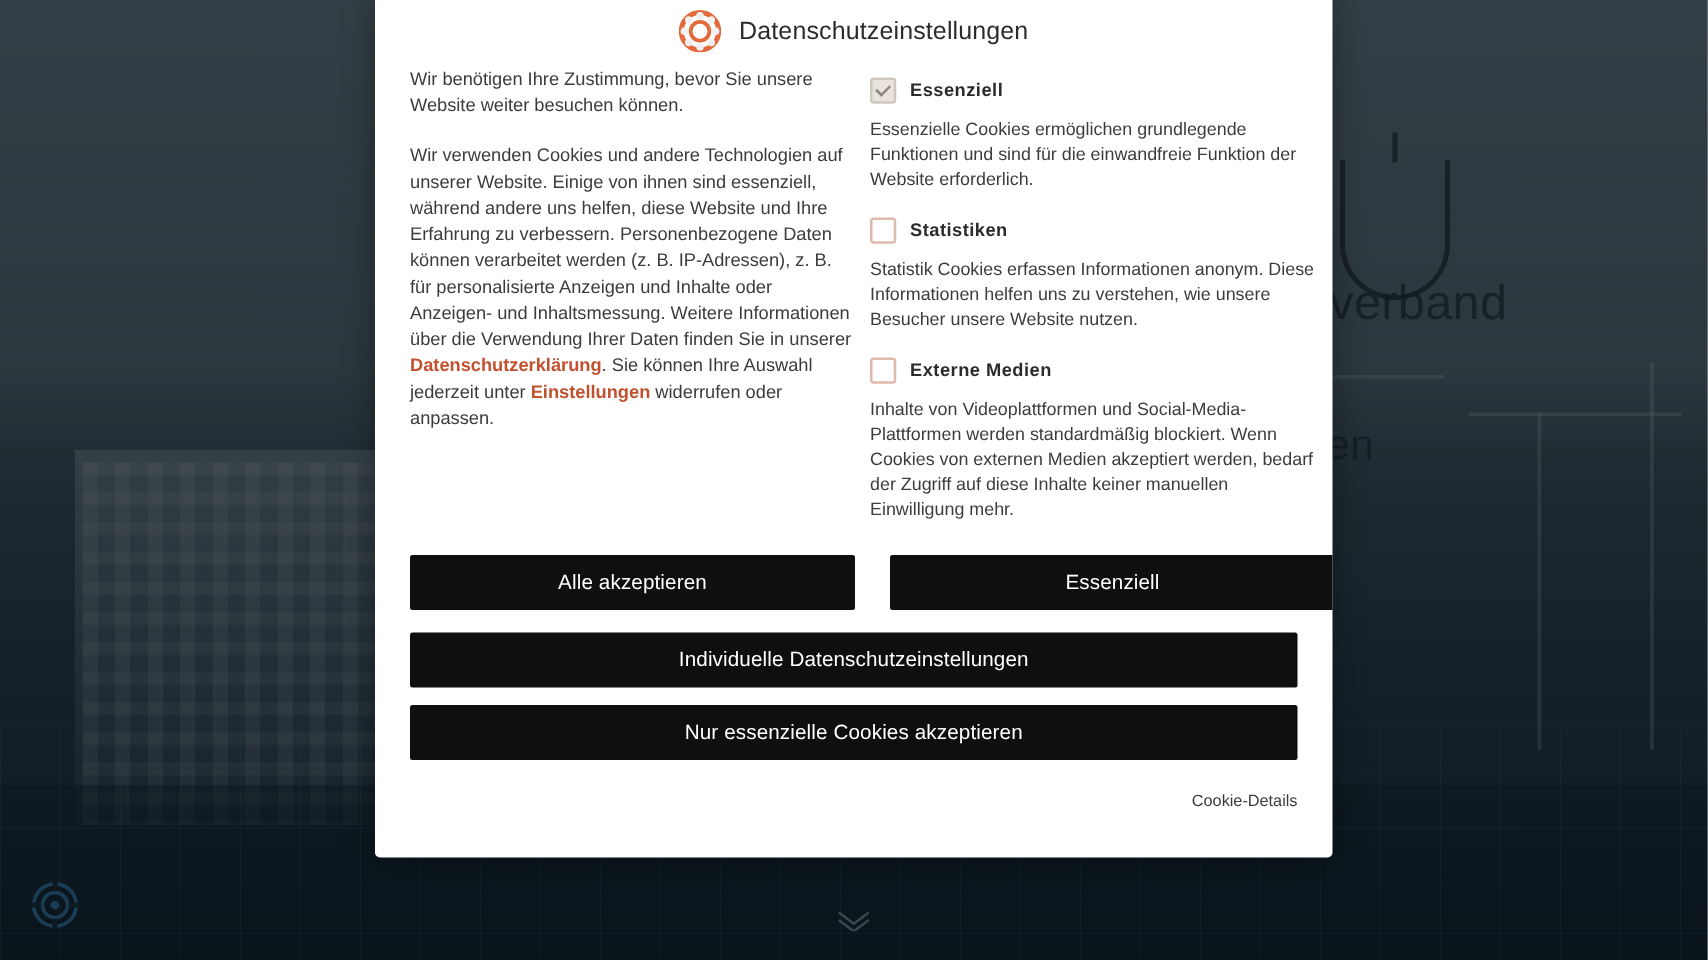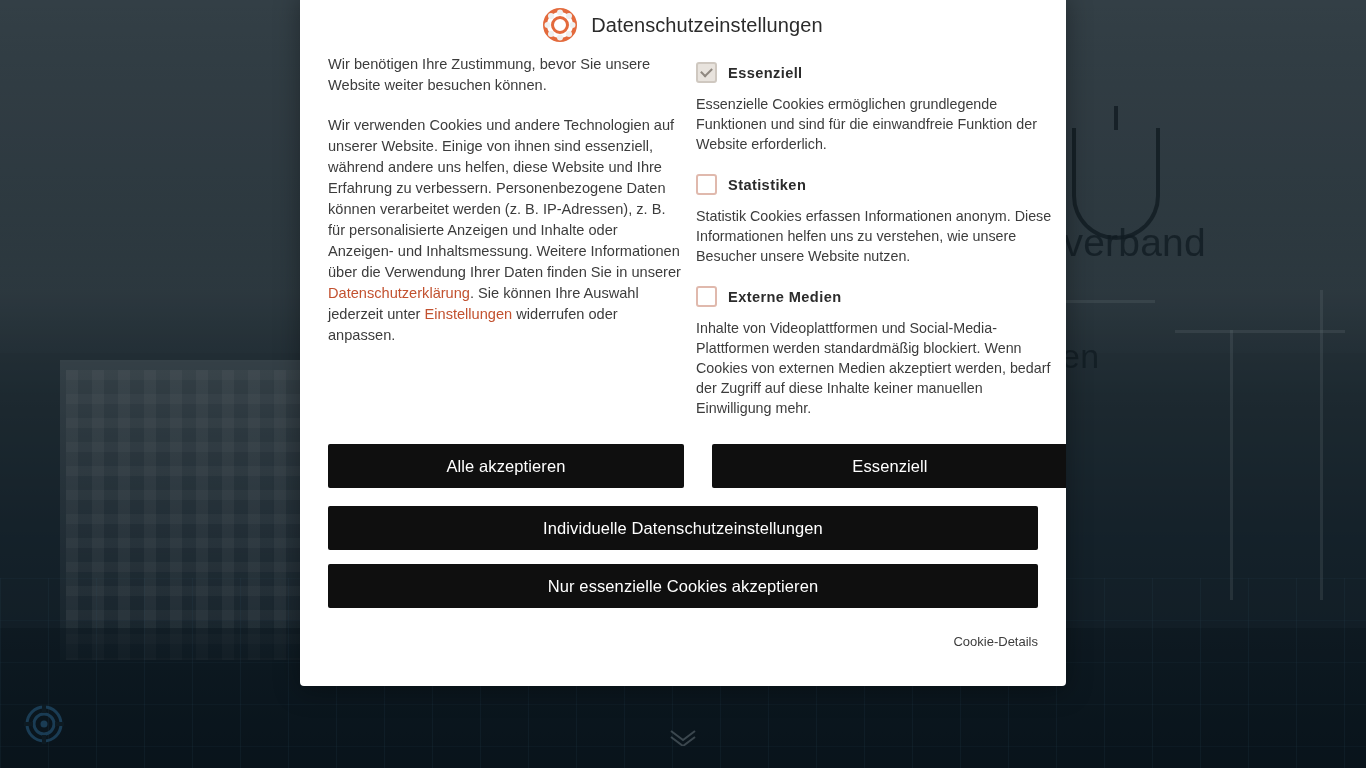--- a/index.html
+++ b/index.html
@@ -149,20 +149,21 @@
 
   .intro-p {
     font-size: 14.6px;
     line-height: 21px;
     color: #3c3c3c;
     margin: 0 0 19px 0;
   }
   .intro-p a {
     color: #c2512f;
     text-decoration: none;
+    font-weight: bold;
   }
 
   .consent-group { margin-bottom: 20px; }
   .consent-head {
     display: flex;
     align-items: center;
     gap: 11px;
     margin-bottom: 11px;
   }
   .consent-label {

